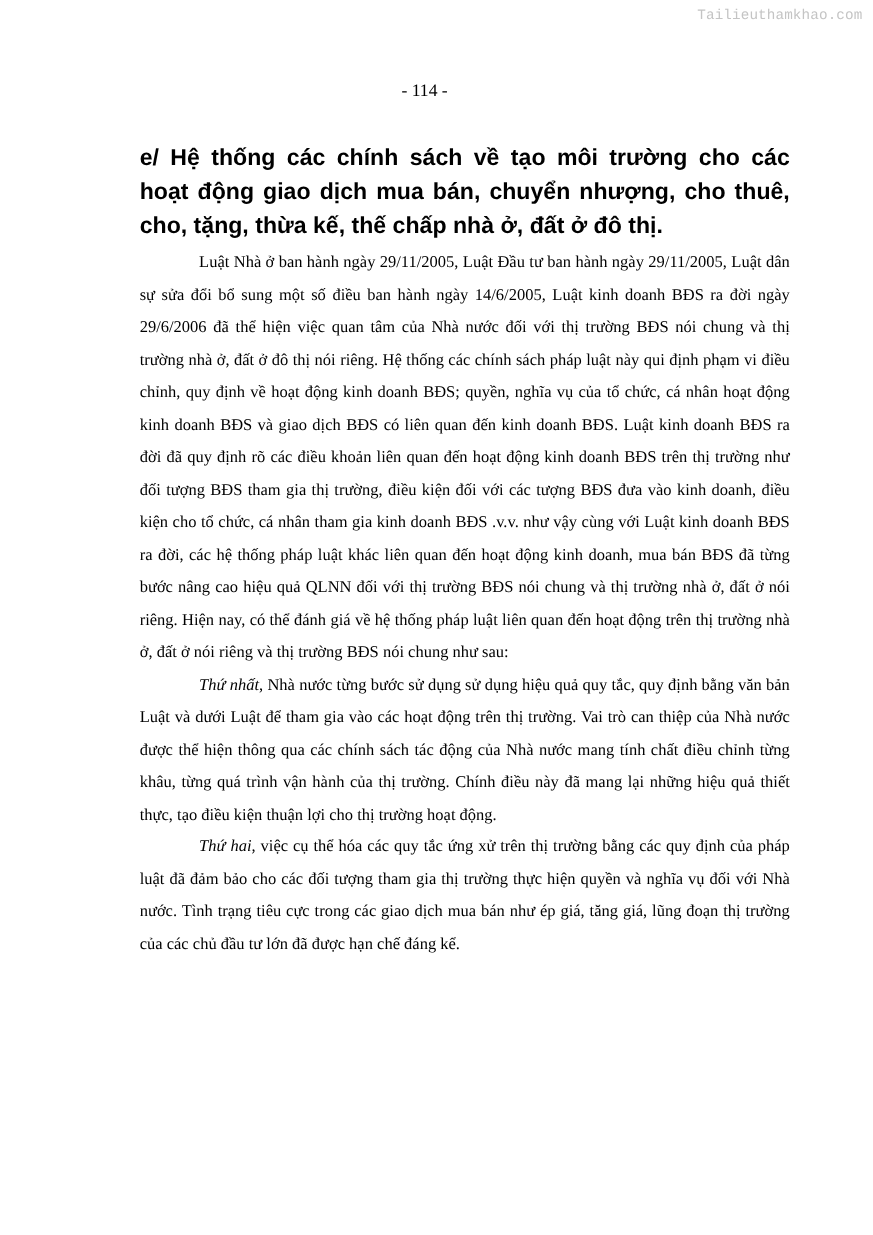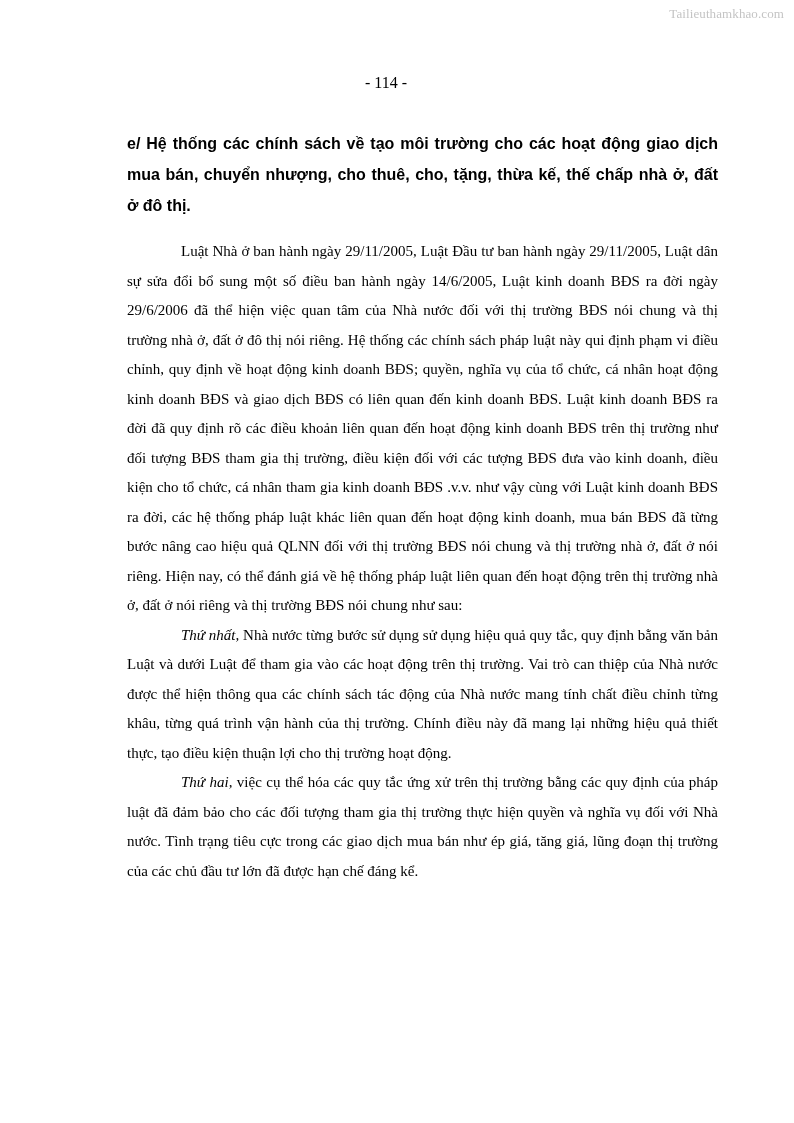--- a/index.html
+++ b/index.html
@@ -1,20 +1,20 @@
 <!DOCTYPE html>
 <html><head>
 <meta charset="utf-8">
 <style>
   html, body { margin:0; padding:0; background:#ffffff; }
   body { width:794px; height:1123px; position:relative; overflow:hidden; font-family:"Liberation Serif", serif; color:#000; }
-  .watermark { position:absolute; top:6px; right:10px; font-family:Liberation Serif, serif; font-size:13px; color:#c4c4c4; letter-spacing:0.1px; }
+  .watermark { position:absolute; top:6px; right:10px; font-family:Liberation Mono, monospace; font-size:13px; color:#c4c4c4; letter-spacing:0.1px; }
   .page-number { position:absolute; top:74px; left:0; width:772px; text-align:center; font-size:16px; }
   .content { position:absolute; top:128px; left:127px; width:591px; }
-  .heading { font-family:"Liberation Sans", sans-serif; font-weight:bold; font-size:16px; line-height:31px; margin:0 0 16px 0; text-align:justify; }
+  .heading { font-family:"Liberation Sans", sans-serif; font-weight:bold; font-size:21px; line-height:31px; margin:0 0 4px 0; text-align:justify; }
   .para { font-size:15px; line-height:29.5px; text-align:justify; text-indent:54px; margin:0; }
   .para em { font-style:italic; }
 </style>
 </head>
 <body>
 
 <div class="watermark">Tailieuthamkhao.com</div>
 
 <div class="page-number">- 114 -</div>
 

